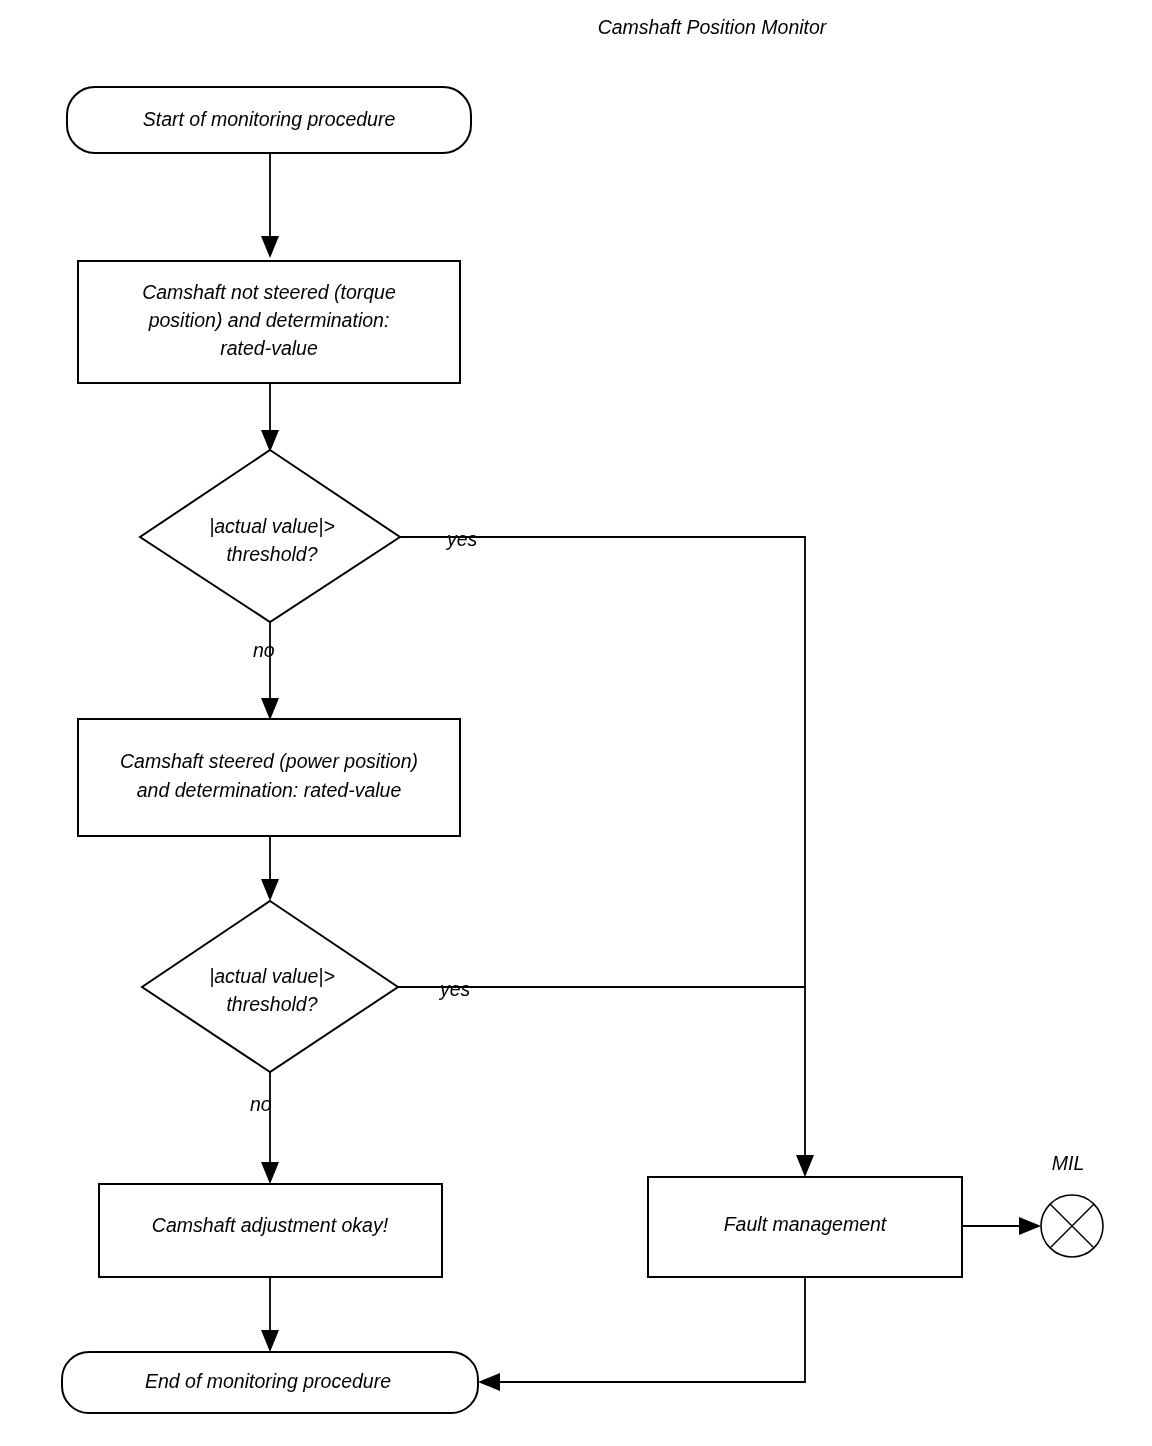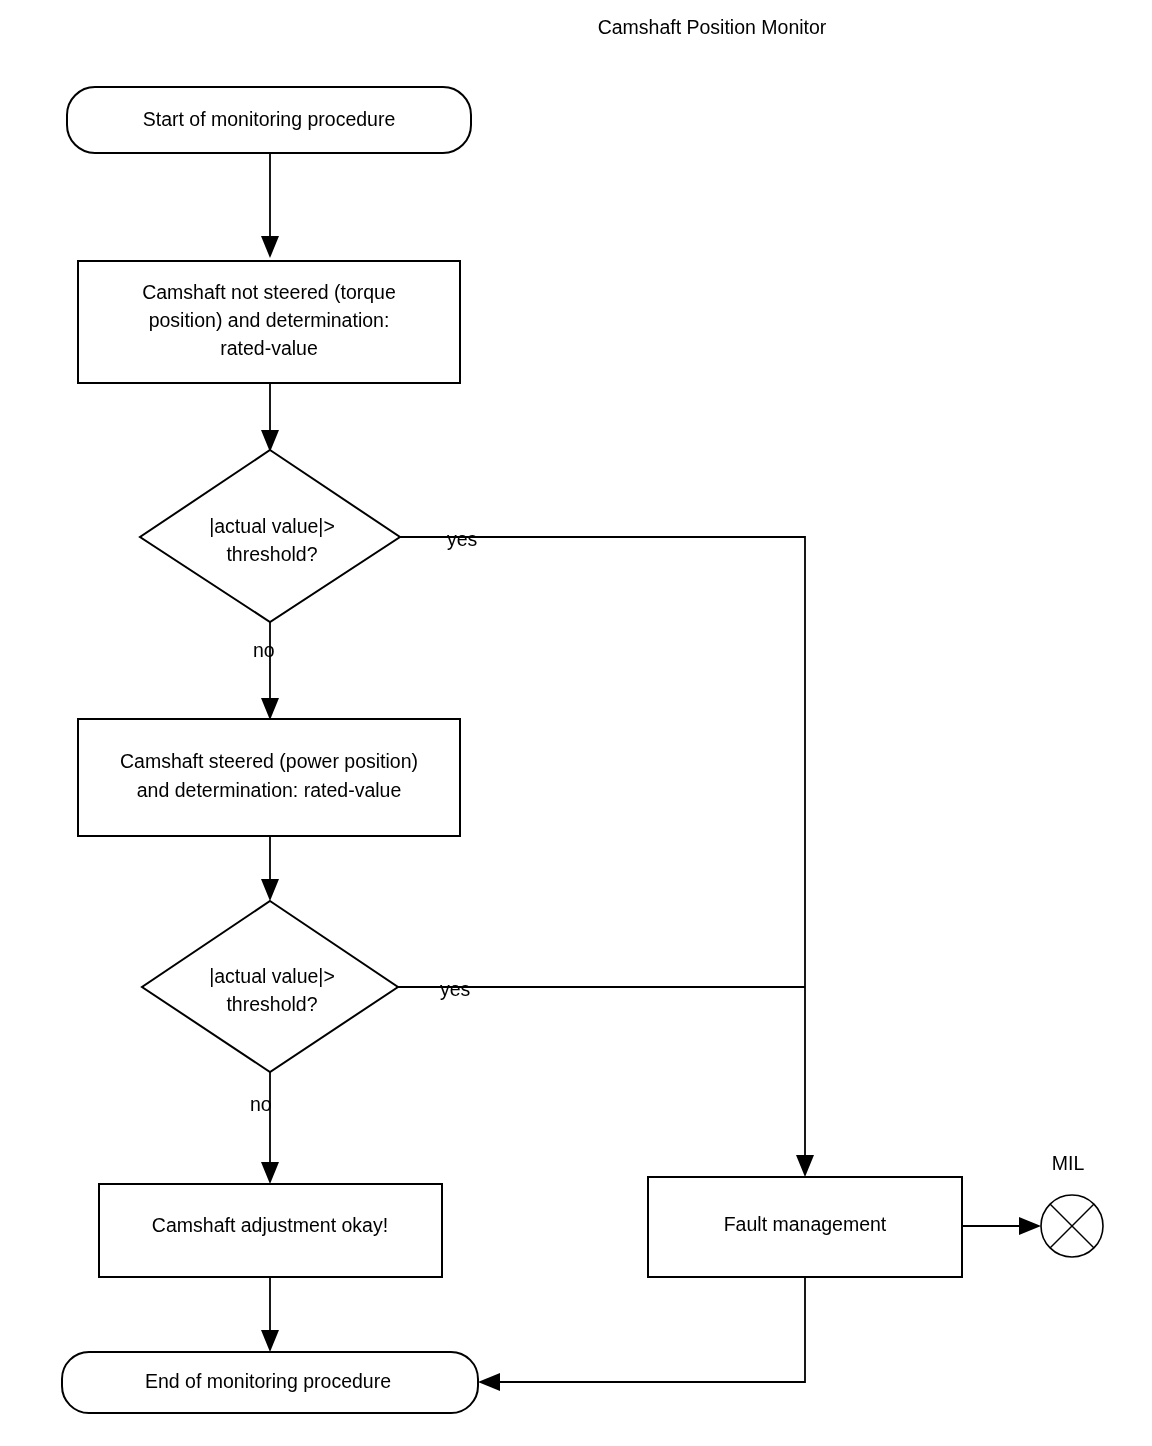--- a/index.html
+++ b/index.html
@@ -11,20 +11,21 @@
     width: 1152px;
     height: 1446px;
     font-family: "Liberation Sans", sans-serif;
     color: #000000;
     overflow: hidden;
   }
   #diagram-root {
     position: relative;
     width: 1152px;
     height: 1124px;
+    font-style: italic;
   }
   svg.flow {
     position: absolute;
     top: 0;
     left: 0;
     width: 1152px;
     height: 1446px;
   }
   .shape-stroke {
     fill: #ffffff;

